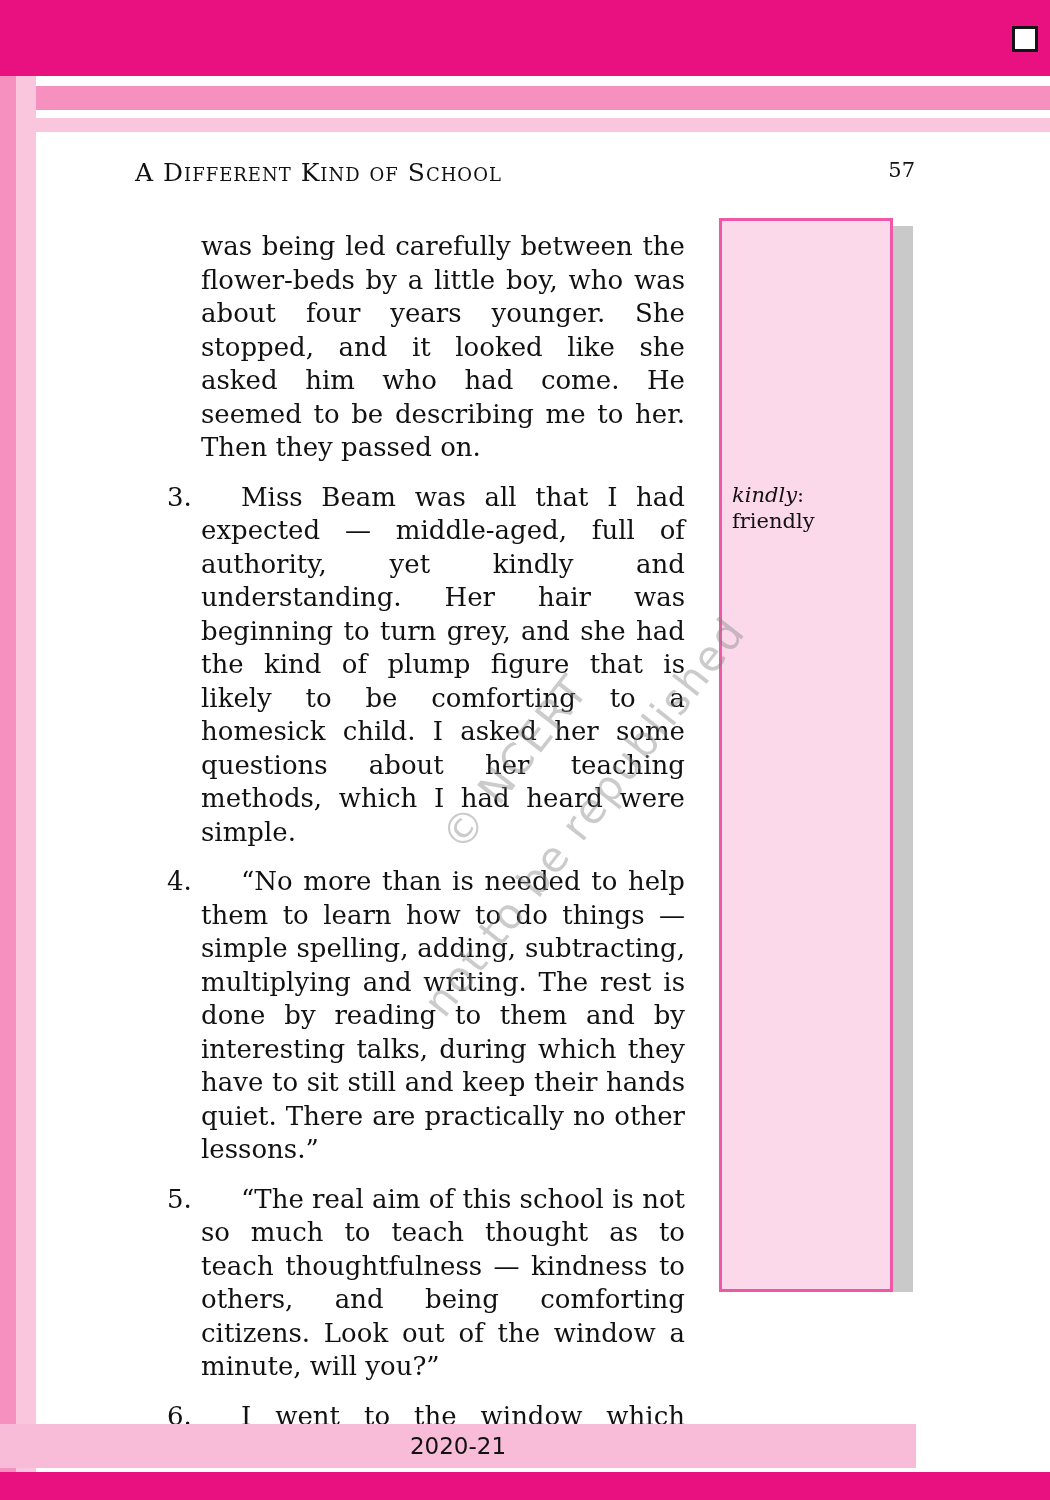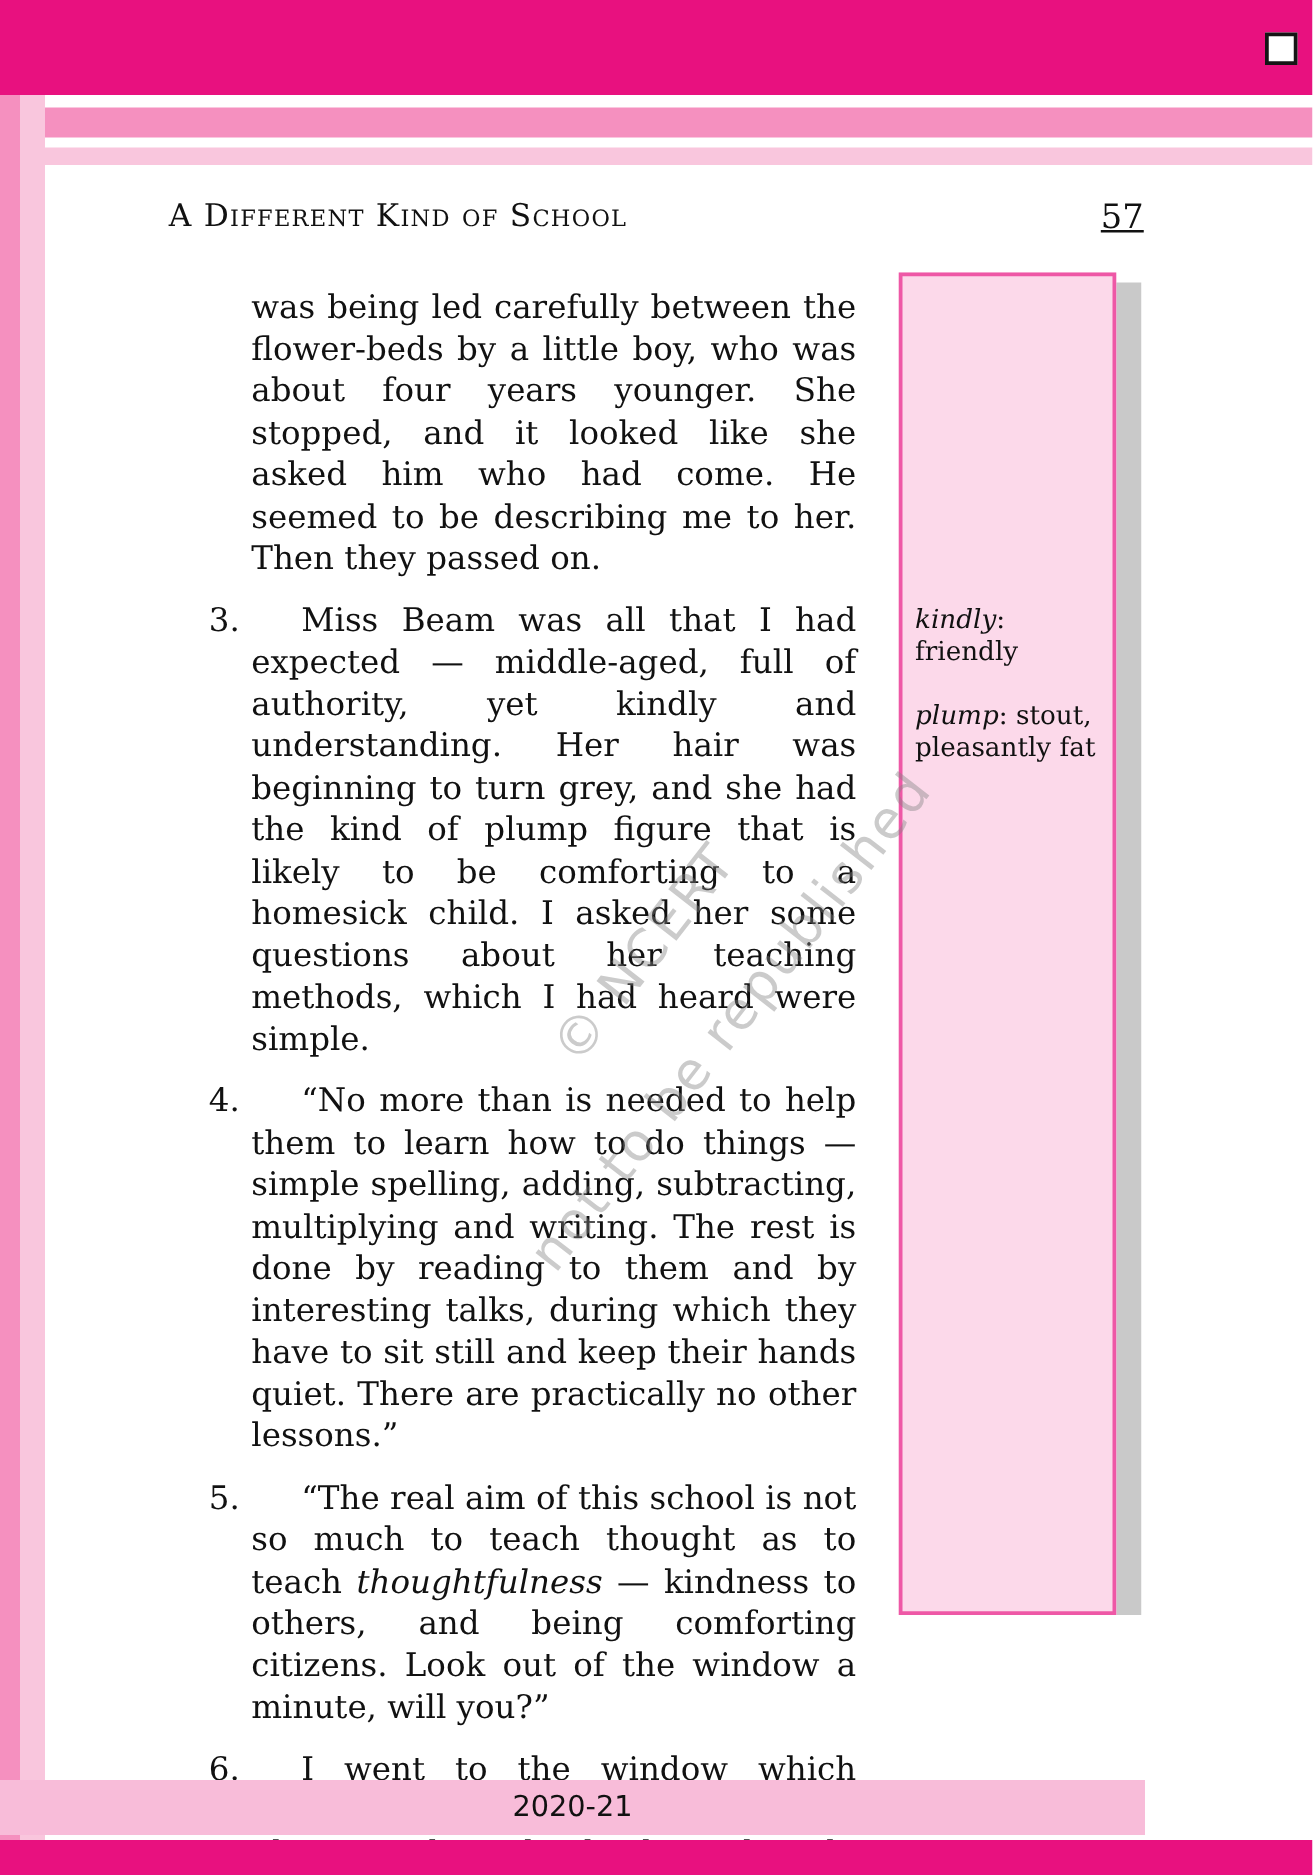--- a/index.html
+++ b/index.html
@@ -14,28 +14,28 @@
   .bar-top    { left:0; top:0;    width:1050px; height:76px;  background:#e8117f; }
   .bar-mid    { left:0; top:86px; width:1050px; height:24px;  background:#f590bf; }
   .bar-light  { left:0; top:118px;width:1050px; height:14px;  background:#f9c6dd; }
   .strip-outer{ left:0;  top:76px; width:16px; height:1424px; background:#f590bf; }
   .strip-inner{ left:16px;top:76px; width:20px; height:1424px; background:#f9c6dd; }
   .corner     { left:1012px; top:26px; width:26px; height:26px; background:#ffffff; border:3px solid #151515; }
 
   
   .header { left:135px; top:158px; width:780px; display:flex; justify-content:space-between; align-items:flex-start; }
   .chapter-title { font-variant:small-caps; font-size:25px; letter-spacing:1px; }
-  .page-number   { font-size:27px;text-decoration:underline; }
+  .page-number   { font-size:21px; }
 
   
   .body-text { left:185px; top:214px; width:516px; font-size:26px; line-height:33.5px; text-align:justify; z-index:1; }
   .para { position:relative; margin:16px; }
   .para.indent { text-indent:40px; }
   .para-num { position:absolute; left:-34px; top:0; text-indent:0; }
-  .ital { font-style:italic; }
+  .ital { }
 
   
   .sidebar-shadow { left:893px; top:226px; width:20px; height:1066px; background:#c9c9c9; }
   .sidebar { left:719px; top:218px; width:174px; height:1074px; background:#fcd9ea; border:3px solid #ee58a6;padding-left:44px; }
   .gloss { position:absolute; left:10px; width:158px; font-size:21px; line-height:26px; color:#111; }
   .gloss .term { font-style:italic; }
   .gloss-1 { top:261px; }
   .gloss-2 { top:338px; }
   .gloss-3 { top:868px; }
 
@@ -94,23 +94,20 @@
     <span class="para-num">6.</span>
     <span>I went to the window which overlooked a large garden and a playground at the back. “What do you see?” Miss Beam asked.</span>
   </p>
 </div>
 
 <div class="abs sidebar-shadow"></div>
 <div class="abs sidebar">
   <div class="gloss gloss-1">
     <span class="term">kindly</span><span>: friendly</span>
   </div>
-  <div class="gloss gloss-2">
-    <span class="term">plump</span><span>: stout, pleasantly fat</span>
-  </div>
 </div>
 
 <div class="abs watermark">
   <div class="wline">© NCERT</div>
   <div class="wline">not to be republished</div>
 </div>
 
 <div class="abs footer-bar">
   <span>2020-21</span>
 </div>

